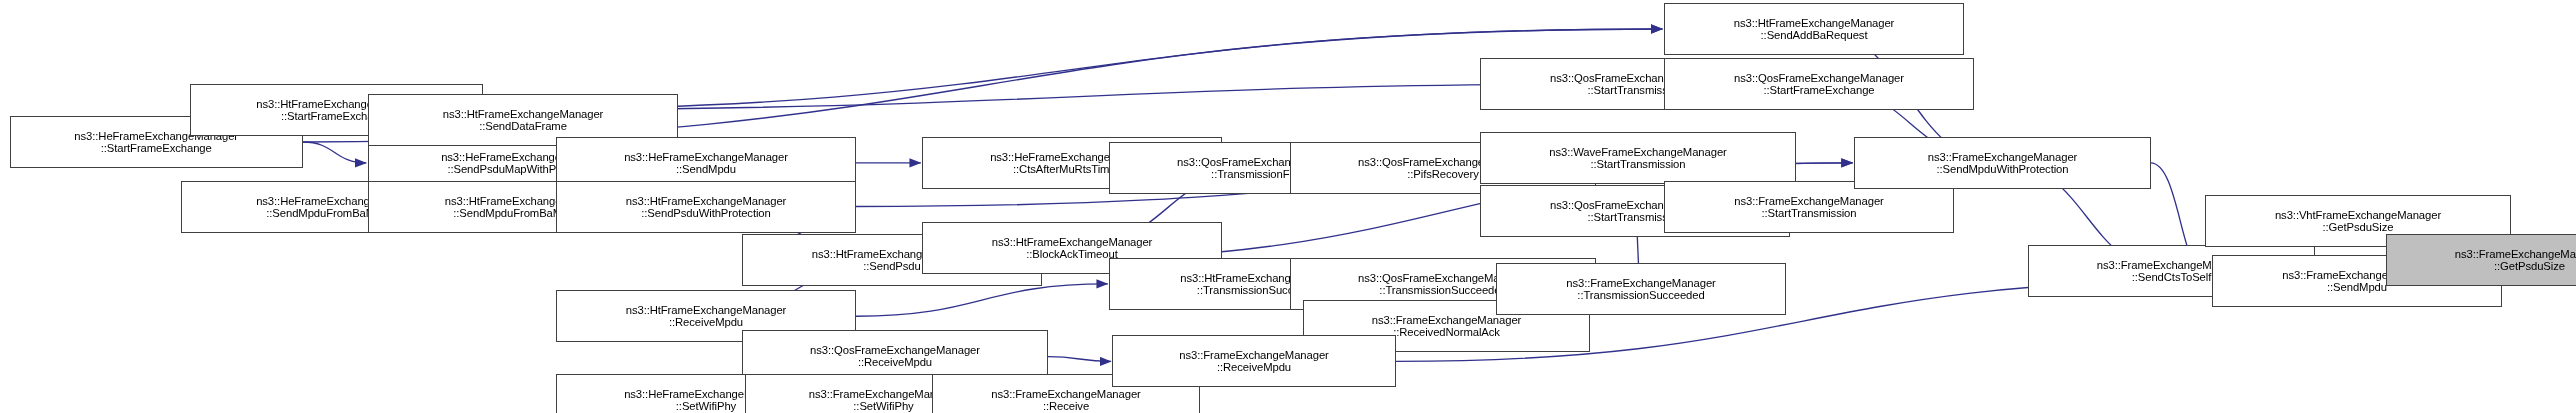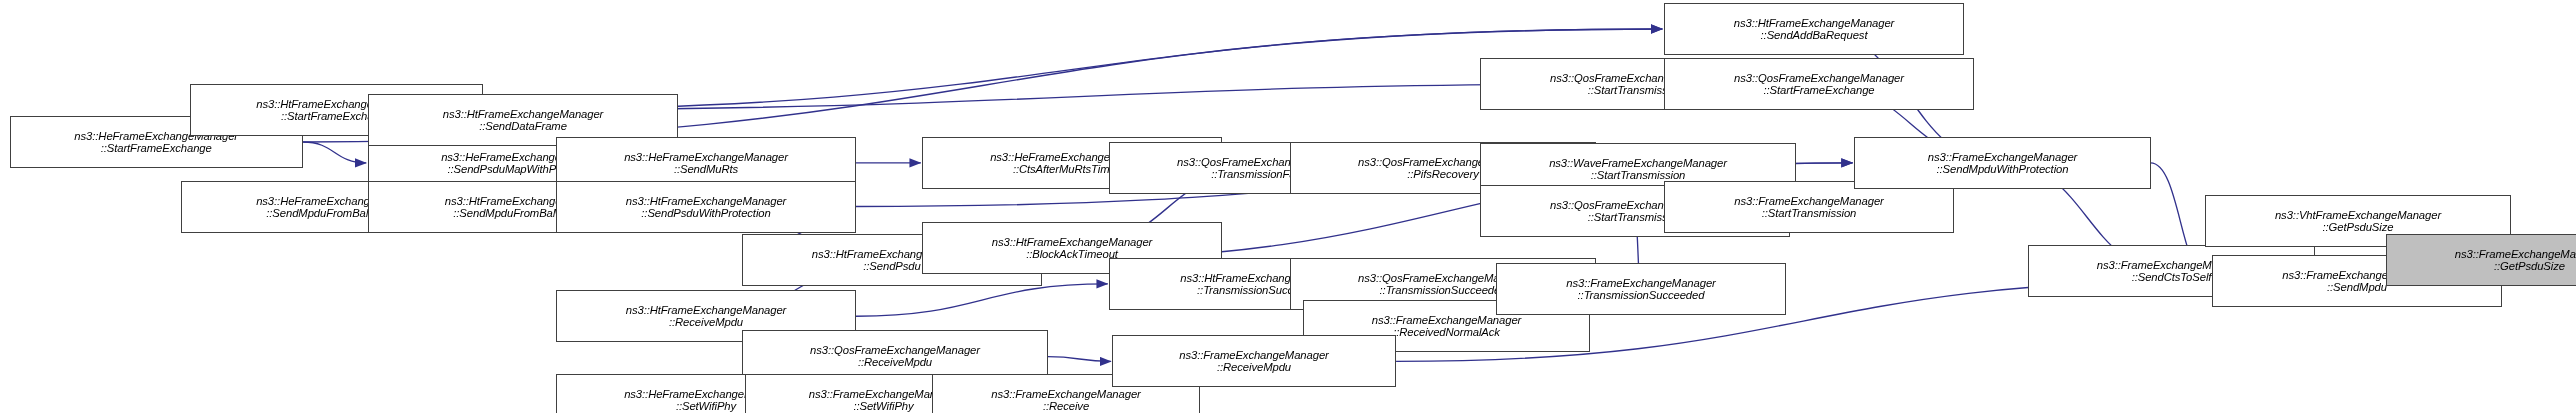--- a/index.html
+++ b/index.html
@@ -15,21 +15,20 @@
     align-items:center;
     justify-content:center;
     text-align:center;
     font-size:11.3px;
     line-height:1.08;
     color:#000000;
     letter-spacing:-0.1px;
     padding:0.7px 2px;
     white-space:pre-line;
     overflow:hidden;
-    font-style:italic;
   }
   .node.highlight{background:#bfbfbf;}
   .node span{display:block;width:100%;}
 </style>
 </head>
 <body>
 
 <div id="canvas">
   <svg class="edges" id="edge-layer" viewBox="0 0 3867 621" preserveAspectRatio="none">
     <defs>
@@ -92,21 +91,21 @@
 ::StartFrameExchange</span></div>
       <div class="node" style="left: 368px; top: 137px; width: 310px; height: 52px;"><span>ns3::HeFrameExchangeManager
 ::SendPsduMapWithProtection</span></div>
       <div class="node" style="left: 368px; top: 94px; width: 310px; height: 52px;"><span>ns3::HtFrameExchangeManager
 ::SendDataFrame</span></div>
       <div class="node" style="left: 181px; top: 181px; width: 314px; height: 52px;"><span>ns3::HeFrameExchangeManager
 ::SendMpduFromBaManager</span></div>
       <div class="node" style="left: 368px; top: 181px; width: 314px; height: 52px;"><span>ns3::HtFrameExchangeManager
 ::SendMpduFromBaManager</span></div>
       <div class="node" style="left: 556px; top: 137px; width: 300px; height: 52px;"><span>ns3::HeFrameExchangeManager
-::SendMuRts</span></div>
+::SendMpdu</span></div>
       <div class="node" style="left: 556px; top: 181px; width: 300px; height: 52px;"><span>ns3::HtFrameExchangeManager
 ::SendPsduWithProtection</span></div>
       <div class="node" style="left: 742px; top: 234px; width: 300px; height: 52px;"><span>ns3::HtFrameExchangeManager
 ::SendPsdu</span></div>
       <div class="node" style="left: 922px; top: 137px; width: 300px; height: 52px;"><span>ns3::HeFrameExchangeManager
 ::CtsAfterMuRtsTimeout</span></div>
       <div class="node" style="left: 922px; top: 222px; width: 300px; height: 52px;"><span>ns3::HtFrameExchangeManager
 ::BlockAckTimeout</span></div>
       <div class="node" style="left: 556px; top: 290px; width: 300px; height: 52px;"><span>ns3::HtFrameExchangeManager
 ::ReceiveMpdu</span></div>
@@ -123,21 +122,21 @@
       <div class="node" style="left: 1109px; top: 142px; width: 306px; height: 52px;"><span>ns3::QosFrameExchangeManager
 ::TransmissionFailed</span></div>
       <div class="node" style="left: 1290px; top: 258px; width: 306px; height: 52px;"><span>ns3::QosFrameExchangeManager
 ::TransmissionSucceeded</span></div>
       <div class="node" style="left: 1303px; top: 300px; width: 287px; height: 52px;"><span>ns3::FrameExchangeManager
 ::ReceivedNormalAck</span></div>
       <div class="node" style="left: 1112px; top: 335px; width: 284px; height: 52px;"><span>ns3::FrameExchangeManager
 ::ReceiveMpdu</span></div>
       <div class="node" style="left: 1290px; top: 142px; width: 306px; height: 52px;"><span>ns3::QosFrameExchangeManager
 ::PifsRecovery</span></div>
-      <div class="node" style="left: 1480px; top: 132px; width: 316px; height: 52px; margin-top: 11px;"><span>ns3::WaveFrameExchangeManager
+      <div class="node" style="left: 1480px; top: 132px; width: 316px; height: 52px;"><span>ns3::WaveFrameExchangeManager
 ::StartTransmission</span></div>
       <div class="node" style="left: 1480px; top: 185px; width: 310px; height: 52px;"><span>ns3::QosFrameExchangeManager
 ::StartTransmission</span></div>
       <div class="node" style="left: 1664px; top: 181px; width: 290px; height: 52px;"><span>ns3::FrameExchangeManager
 ::StartTransmission</span></div>
       <div class="node" style="left: 1496px; top: 263px; width: 290px; height: 52px;"><span>ns3::FrameExchangeManager
 ::TransmissionSucceeded</span></div>
       <div class="node" style="left: 1480px; top: 58px; width: 310px; height: 52px;"><span>ns3::QosFrameExchangeManager
 ::StartTransmission</span></div>
       <div class="node" style="left: 1664px; top: 58px; width: 310px; height: 52px;"><span>ns3::QosFrameExchangeManager

